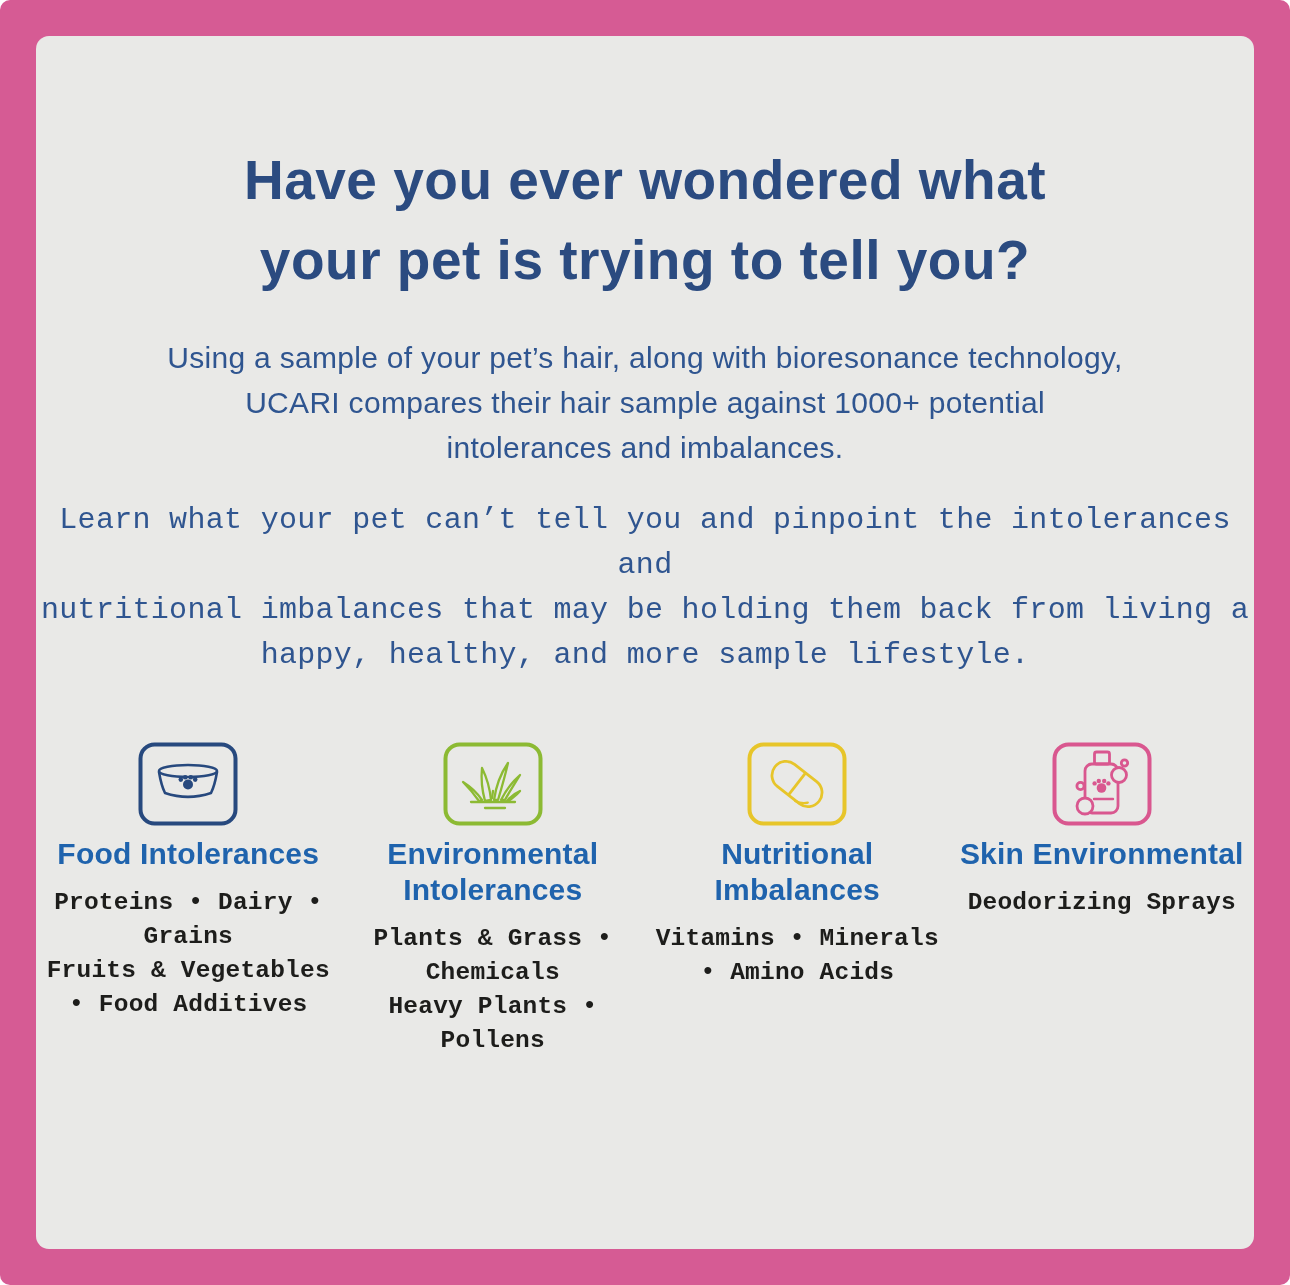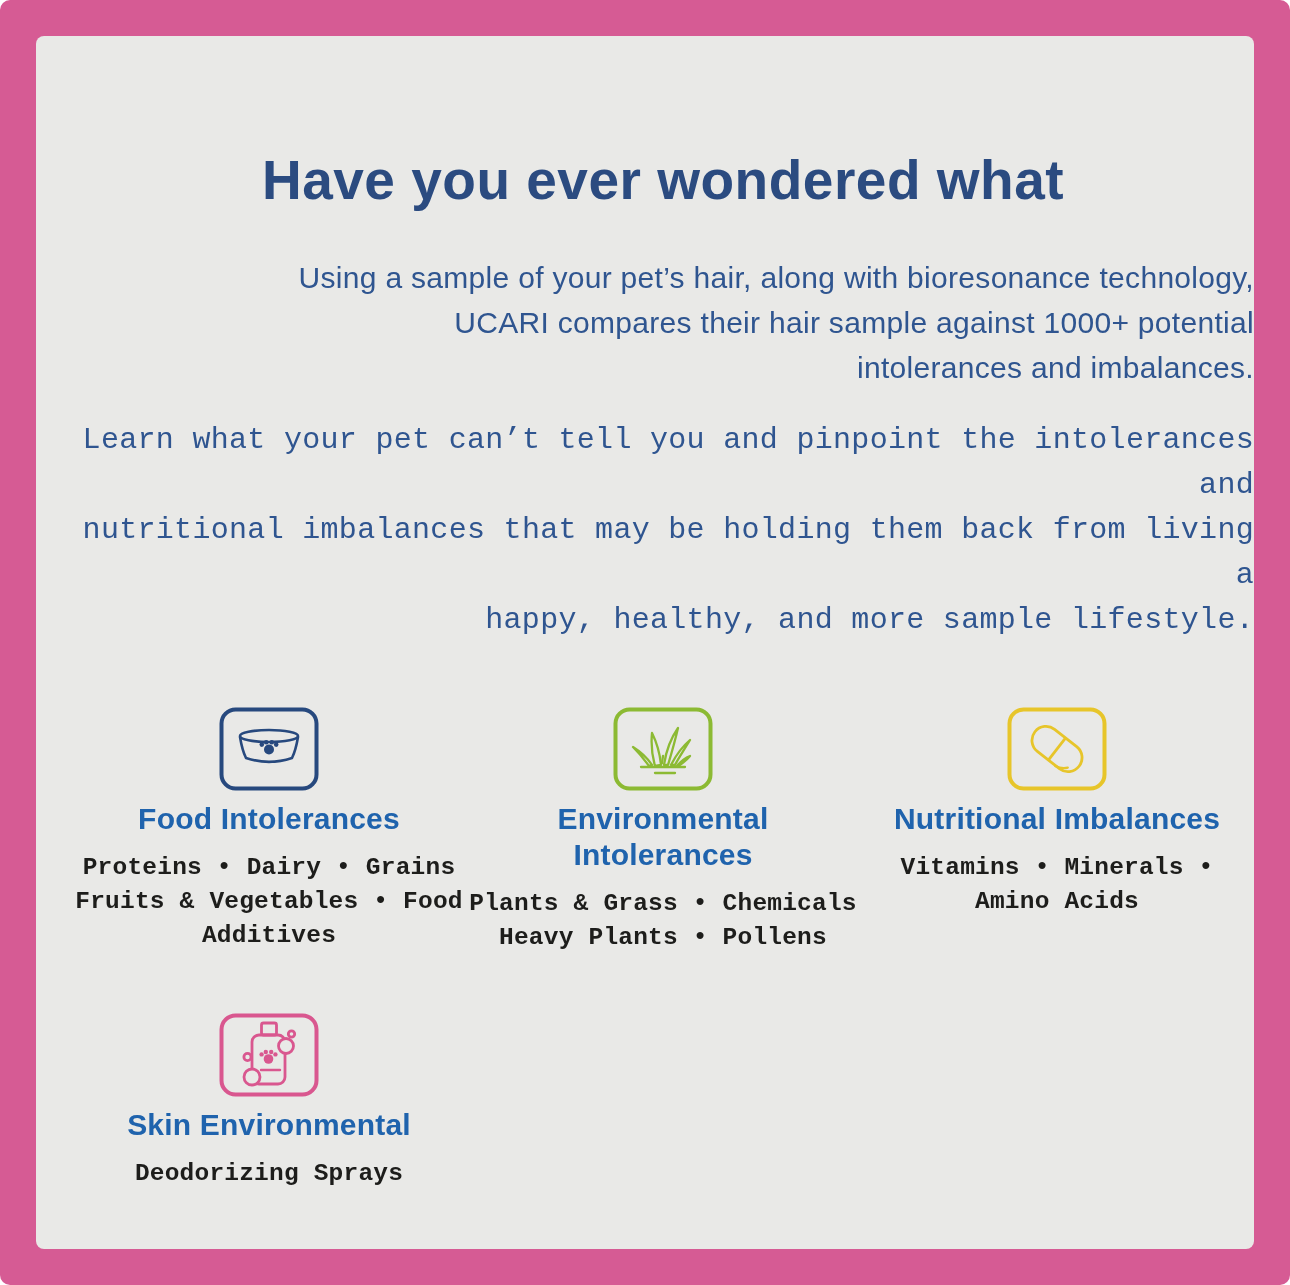--- a/index.html
+++ b/index.html
@@ -13,46 +13,45 @@
   .frame {
     position: absolute;
     inset: 0;
     background: var(--frame-pink, #d65b94);
     border-radius: 10px;
   }
   .inner {
     position: absolute;
     left: 36px; top: 36px; right: 36px; bottom: 36px;
     background: var(--bg-inner, #e9e9e7);
-    border-radius: 8px;
+    border-radius: 13px;
     text-align: center;
-    padding-left: 36px;
   }
   .headline {
     margin-top: 104px;
     font-size: 55px;
     font-weight: 700;
     line-height: 80px;
     letter-spacing: 0.5px;
     color: var(--heading-navy, #2b4b80);
   }
   .headline span { display: block; }
   .para {
     font-size: 30px;
     line-height: 45px;
     color: var(--para-blue, #2f5590);
     letter-spacing: 0.3px;
   }
   .para-1 { margin-top: 35px; }
   .para-2 { margin-top: 28px; font-family: Liberation Mono, monospace; }
-  .para span { display: block; text-align: right; }
+  .para span { display: block; }
   .grid {
     margin-top: 64px;
     display: grid;
-    grid-template-columns: 1fr 1fr 1fr;
+    grid-template-columns: 1fr 1fr 1fr 1fr;
     row-gap: 58px;
   }
   .card { text-align: center; }
   .iconbox {
     width: 100px;
     height: 84px;
     margin: 0 auto;
     display: block;
   }
   .iconbox svg { display: block; width: 100%; height: 100%; }
@@ -76,20 +75,21 @@
   .cat-lines div { display: block; }
 </style>
 </head>
 <body>
 
 <div class="frame">
   <div class="inner">
 
     <h1 class="headline">
       <span>Have you ever wondered what</span>
+      <span>your pet is trying to tell you?</span>
     </h1>
 
     <div class="para para-1">
       <span>Using a sample of your pet’s hair, along with bioresonance technology,</span>
       <span>UCARI compares their hair sample against 1000+ potential</span>
       <span>intolerances and imbalances.</span>
     </div>
 
     <div class="para para-2">
       <span>Learn what your pet can’t tell you and pinpoint the intolerances and</span>

